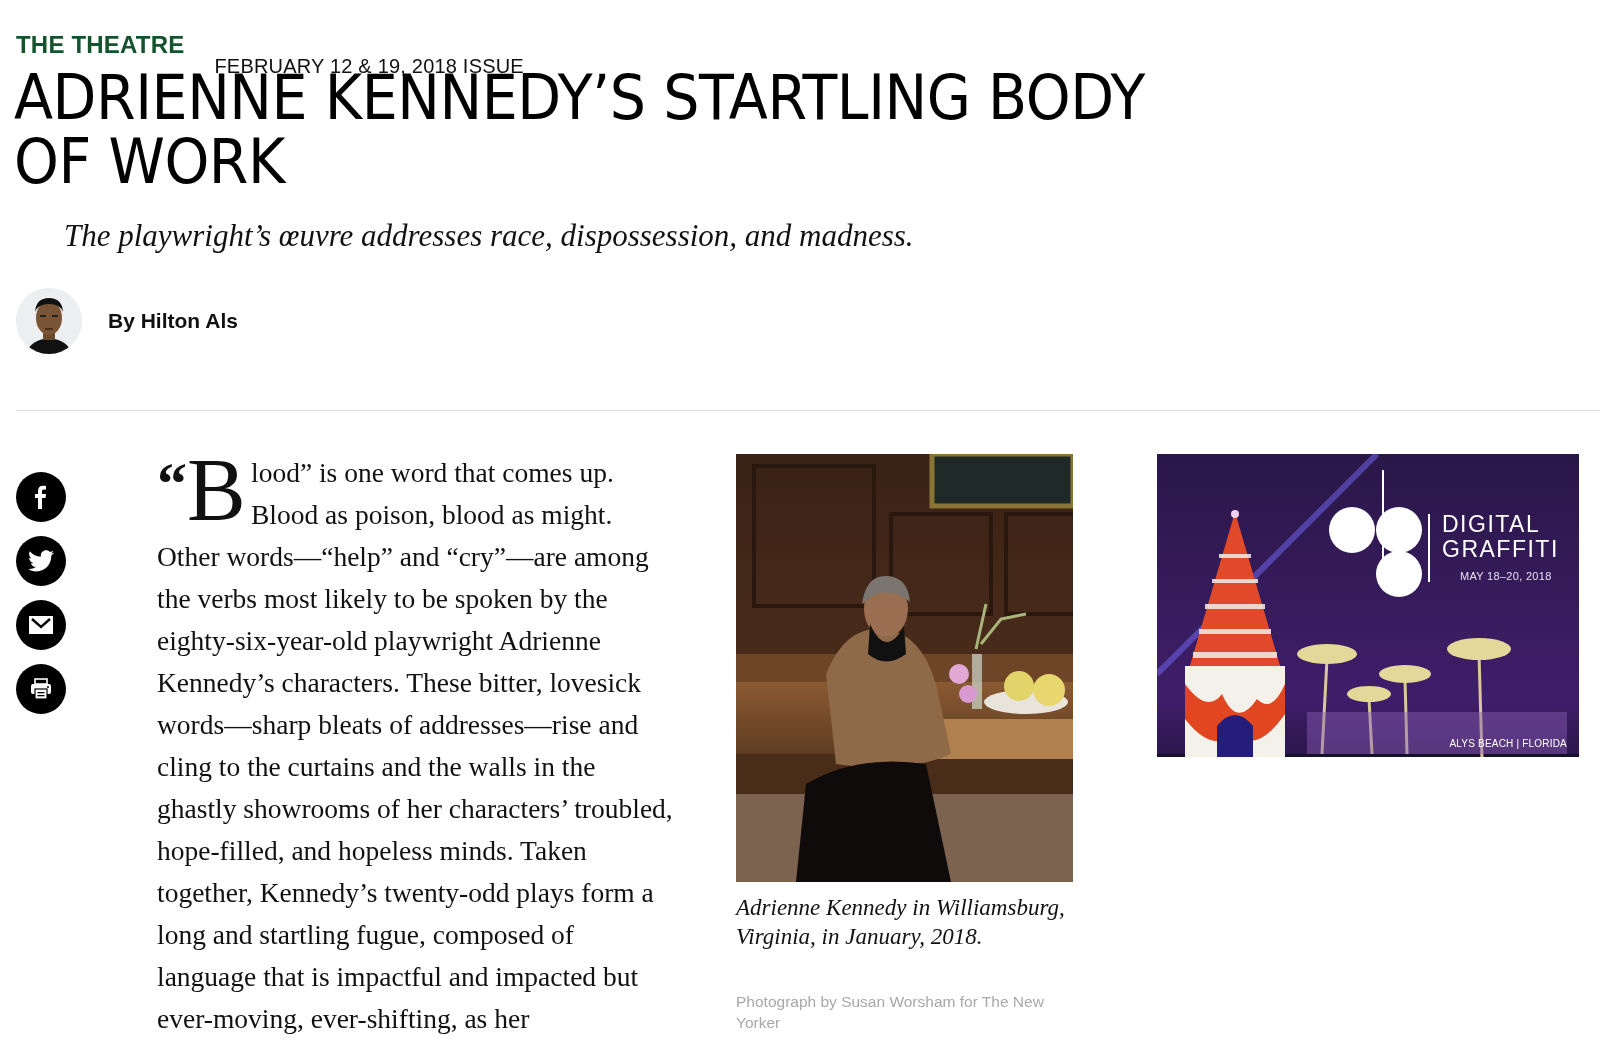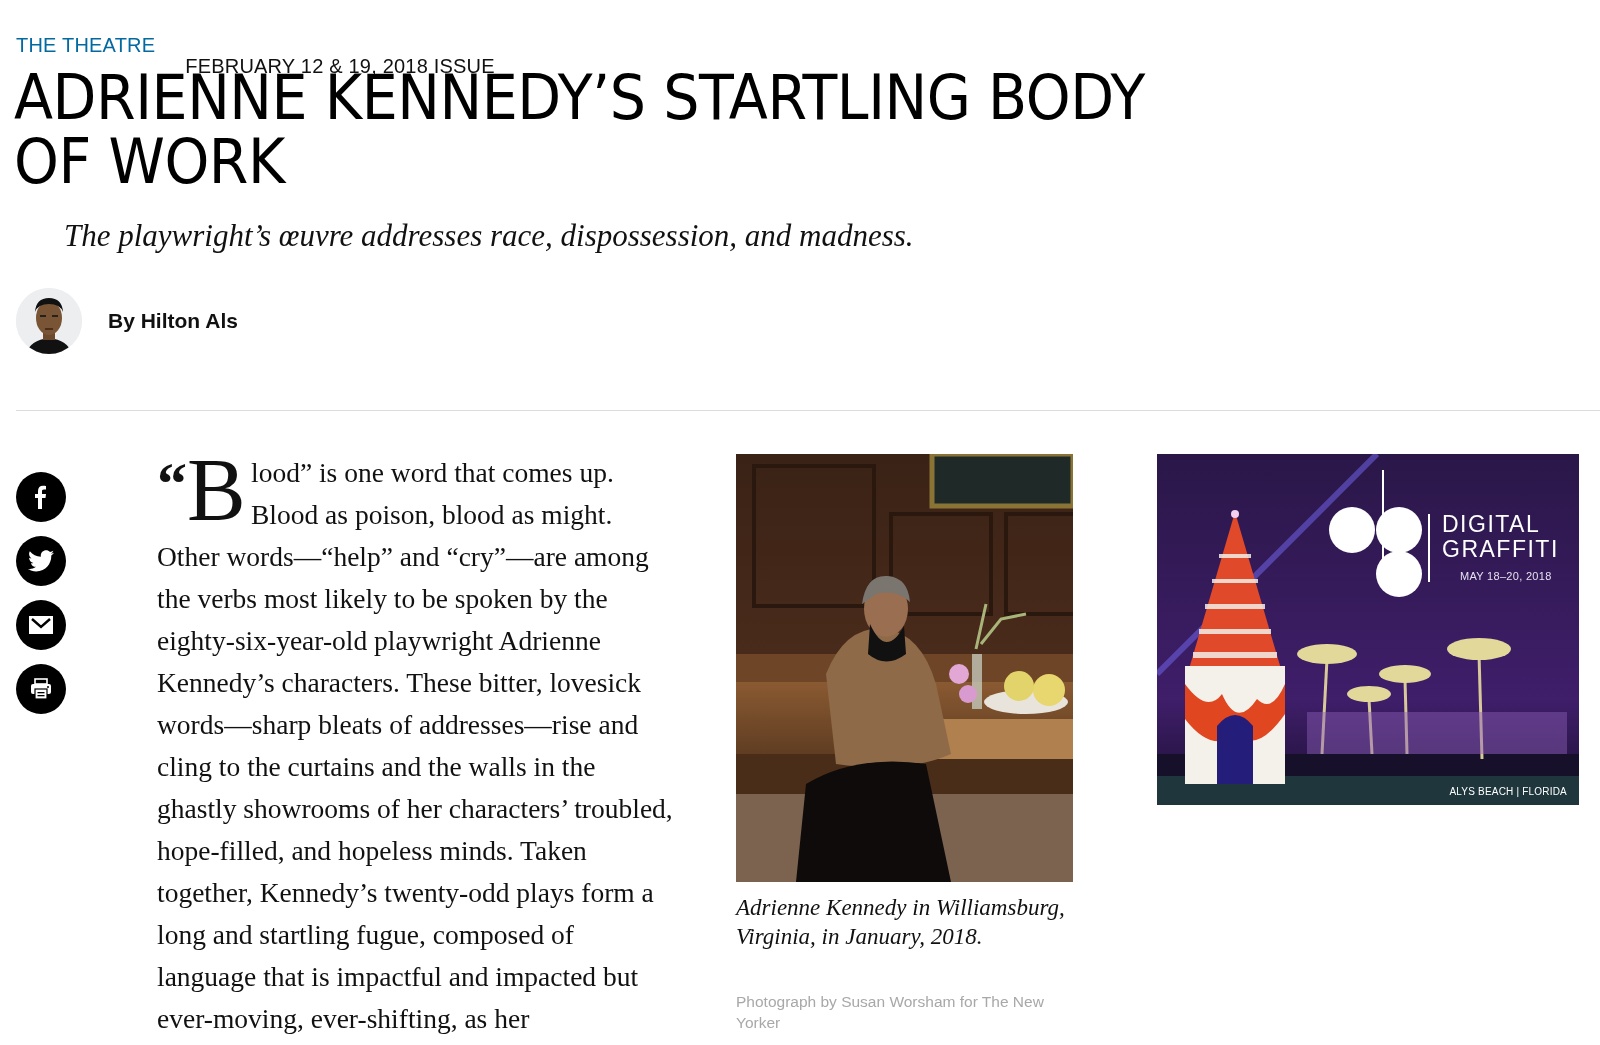--- a/index.html
+++ b/index.html
@@ -1,20 +1,20 @@
 <!DOCTYPE html>
 <html><head>
 <meta charset="utf-8">
 <style>
   * { box-sizing: border-box; margin: 0; padding: 0; }
   html, body { width: 1600px; height: 1045px; overflow: hidden; background: #ffffff; }
   body { position: relative; color: #000; font-family: "Liberation Serif", serif; }
 
   .rubric-row { position: absolute; left: 16px; top: 12px; display: flex; gap: 30px; align-items: center; }
-  .rubric { font-family: "Liberation Sans", sans-serif; font-size: 20px; color: #0369a1; letter-spacing: 0.2px; font-weight: 400; }
+  .rubric { font-family: "Liberation Sans", sans-serif; font-size: 24px; color: #14532d; letter-spacing: 0.2px; font-weight: 700; }
   .issue { font-family: "Liberation Sans", sans-serif; font-size: 20px; color: #111; letter-spacing: 0.2px; margin-top: 43px; }
 
   .headline { position: absolute; left: 14px; top: 66px; width: 1300px;
     font-family: "DejaVu Sans", sans-serif; font-weight: 400; font-size: 62px; line-height: 64px;
     letter-spacing: -0.5px; transform: scaleX(0.92); transform-origin: left top; color: #000; }
 
   .dek { position: absolute; left: 16px; top: 218px;
     font-family: "Liberation Serif", serif; font-style: italic; font-size: 31px; color: #111; margin-left: 48px; }
 
   .byline { position: absolute; left: 16px; top: 288px; display: flex; align-items: center; }
@@ -33,21 +33,21 @@
   .dropcap { position: absolute; left: 0; top: -6px; font-size: 88px; line-height: 88px; font-family: "Liberation Serif", serif; }
   .dropcap .q { font-size: 60px; font-weight: 700; vertical-align: top; position: relative; top: -6px; }
   .indent { padding-left: 94px; }
 
   .photo { position: absolute; left: 736px; top: 454px; width: 337px; height: 428px; overflow: hidden; background: #3b2418; }
   .caption { position: absolute; left: 736px; top: 893px; width: 340px;
     font-family: "Liberation Serif", serif; font-style: italic; font-size: 23px; line-height: 29px; color: #111; }
   .credit { position: absolute; left: 736px; top: 991px; width: 340px;
     font-family: "Liberation Sans", sans-serif; font-size: 15.5px; line-height: 21px; color: #a8a8a8; }
 
-  .ad { position: absolute; left: 1157px; top: 454px; width: 422px; height: 351px; overflow: hidden; background: #2a1550; }
+  .ad { position: absolute; left: 1157px; top: 454px; width: 422px; height: 303px; overflow: hidden; background: #2a1550; }
   .ad-title { position: absolute; left: 285px; top: 58px; font-family: "Liberation Sans", sans-serif; color: #fff; font-size: 23px; line-height: 25px; letter-spacing: 1.5px; }
   .ad-date { position: absolute; left: 303px; top: 116px; font-family: "Liberation Sans", sans-serif; color: #e6e0f0; font-size: 11px; letter-spacing: 0.3px; }
   .ad-loc { position: absolute; right: 12px; bottom: 8px; font-family: "Liberation Sans", sans-serif; color: #fff; font-size: 10px; letter-spacing: 0.2px; }
 </style>
 </head>
 <body>
 
 <div class="rubric-row">
   <span class="rubric">THE THEATRE</span>
   <span class="issue">FEBRUARY 12 &amp; 19, 2018 ISSUE</span>

